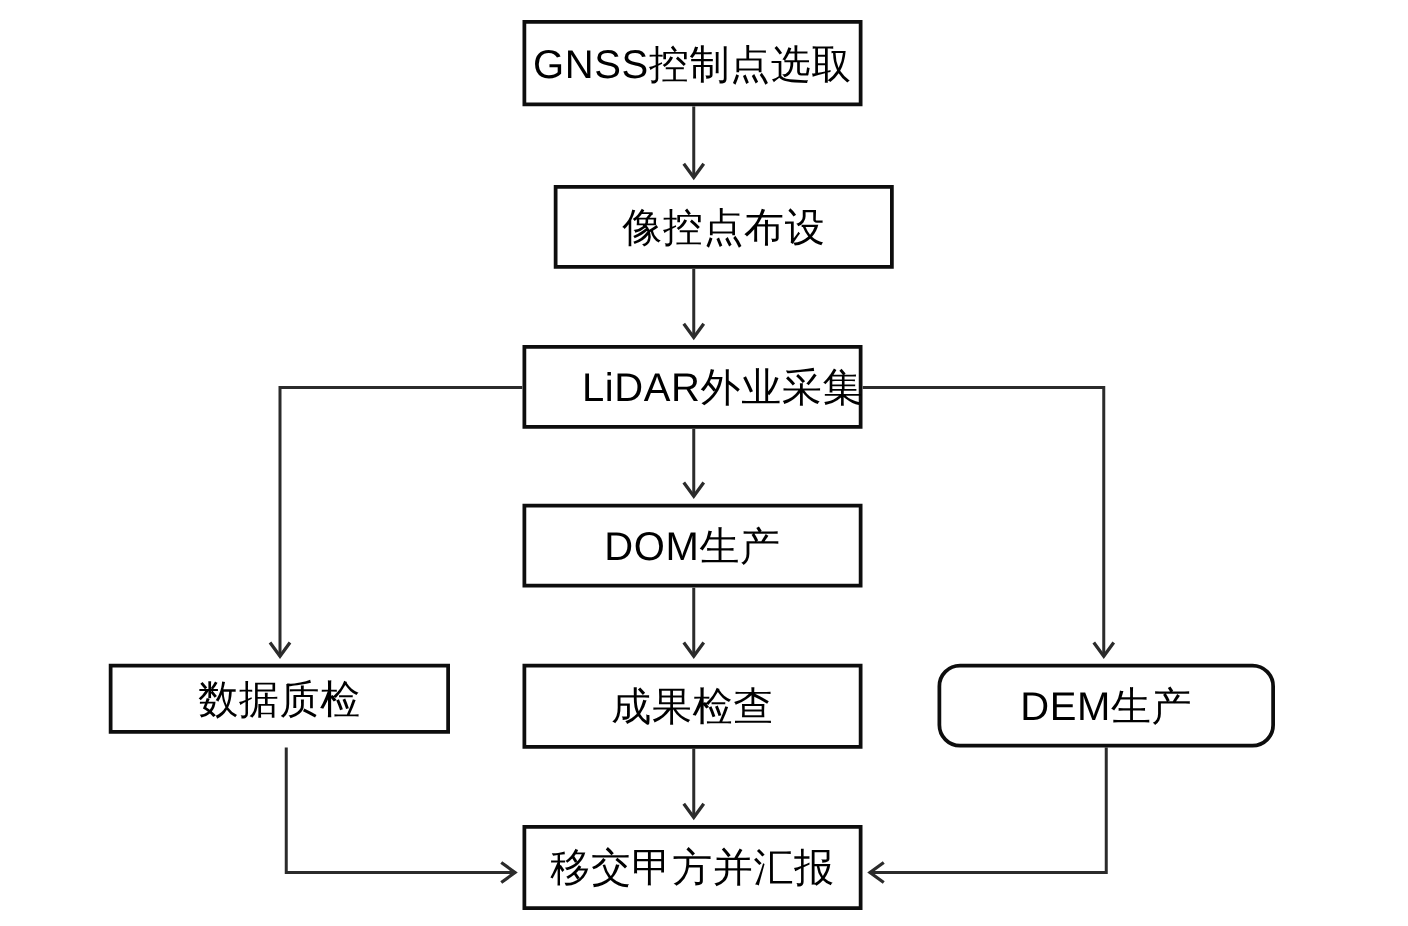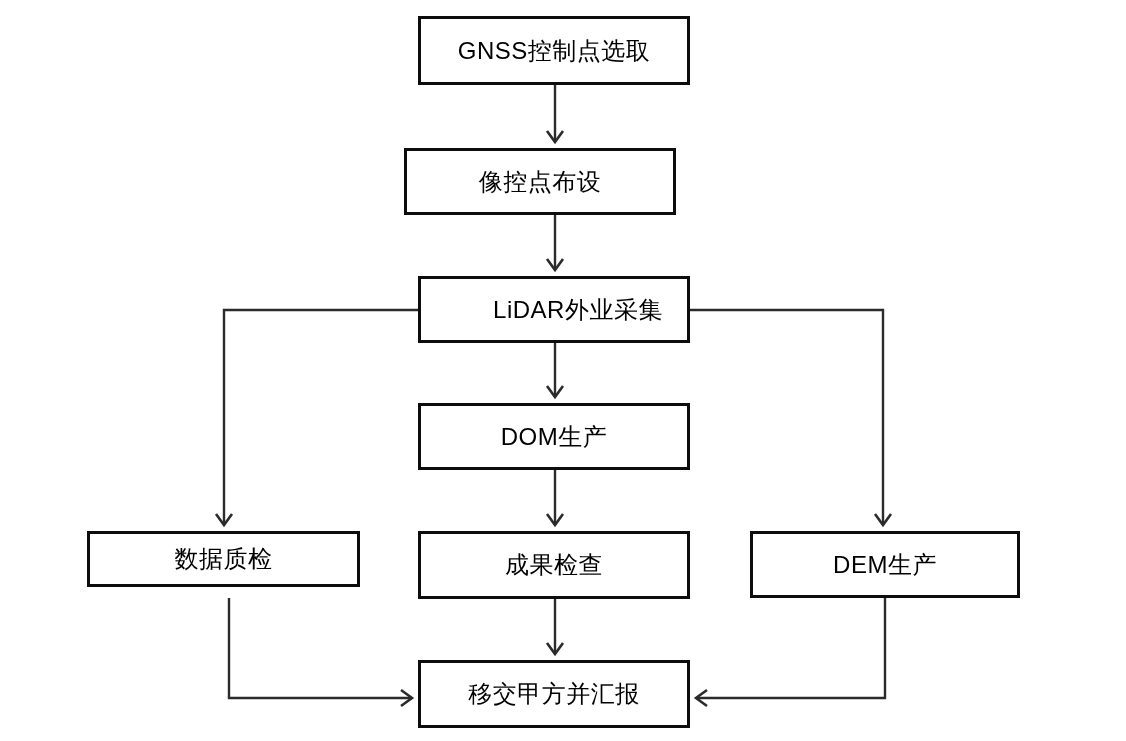--- a/index.html
+++ b/index.html
@@ -21,21 +21,21 @@
     position: absolute;
     box-sizing: border-box;
     border: 3px solid #0d0d0d;
     background: #ffffff;
     display: flex;
     align-items: center;
     justify-content: center;
     z-index: 3;
   }
   .node-label {
-    font-size: 24px;
+    font-size: 32px;
     line-height: 1;
     color: #000000;
     letter-spacing: 0.5px;
     white-space: nowrap;
     font-weight: 400;
   }
   #edge-layer {
     position: absolute;
     left: 0;
     top: 0;
@@ -69,41 +69,41 @@
         <path d="M 401 690 L 412 698 L 401 706" stroke-width="2.6"></path>
         <polyline points="885,598 885,698 696,698"></polyline>
         <path d="M 707 690 L 696 698 L 707 706" stroke-width="2.6"></path>
       </g>
   </svg>
 
   <div class="node" style="left: 418px; top: 16px; width: 272px; height: 69px; border-color: rgb(13, 13, 13);">
     <span class="node-label">GNSS控制点选取</span>
   </div>
 
-  <div class="node" style="left: 404px; top: 148px; width: 272px; height: 67px; border-color: rgb(13, 13, 13); justify-content: center;">
+  <div class="node" style="left: 443px; top: 148px; width: 272px; height: 67px; border-color: rgb(13, 13, 13); justify-content: center;">
     <span class="node-label">像控点布设</span>
   </div>
 
   <div class="node" style="left: 418px; top: 276px; width: 272px; height: 67px; border-color: rgb(13, 13, 13); padding-left: 48px;">
     <span class="node-label">LiDAR外业采集</span>
   </div>
 
   <div class="node" style="left: 418px; top: 403px; width: 272px; height: 67px; border-color: rgb(13, 13, 13);">
     <span class="node-label">DOM生产</span>
   </div>
 
   <div class="node" style="left: 87px; top: 531px; width: 273px; height: 56px; border-color: rgb(13, 13, 13);">
     <span class="node-label">数据质检</span>
   </div>
 
   <div class="node" style="left: 418px; top: 531px; width: 272px; height: 68px; border-color: rgb(13, 13, 13);">
     <span class="node-label">成果检查</span>
   </div>
 
-  <div class="node" style="left: 750px; top: 531px; width: 270px; height: 67px; border-color: rgb(13, 13, 13);">
+  <div class="node" style="left: 750px; top: 531px; width: 270px; height: 67px; border-color: rgb(13, 13, 13); border-radius: 18px;">
     <span class="node-label">DEM生产</span>
   </div>
 
   <div class="node" style="left: 418px; top: 660px; width: 272px; height: 68px; border-color: rgb(13, 13, 13); text-align: center;">
     <span class="node-label">移交甲方并汇报</span>
   </div>
 
 </div>
 
 </body></html>

